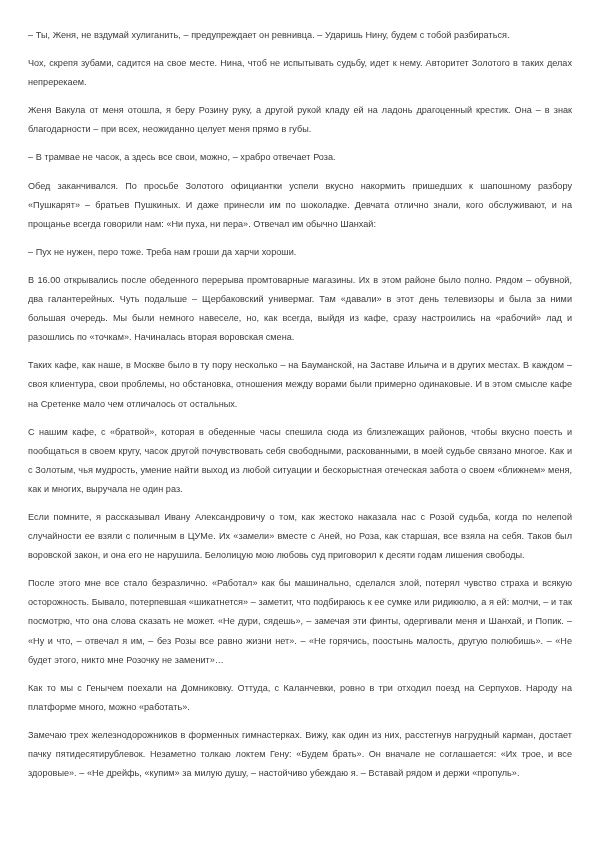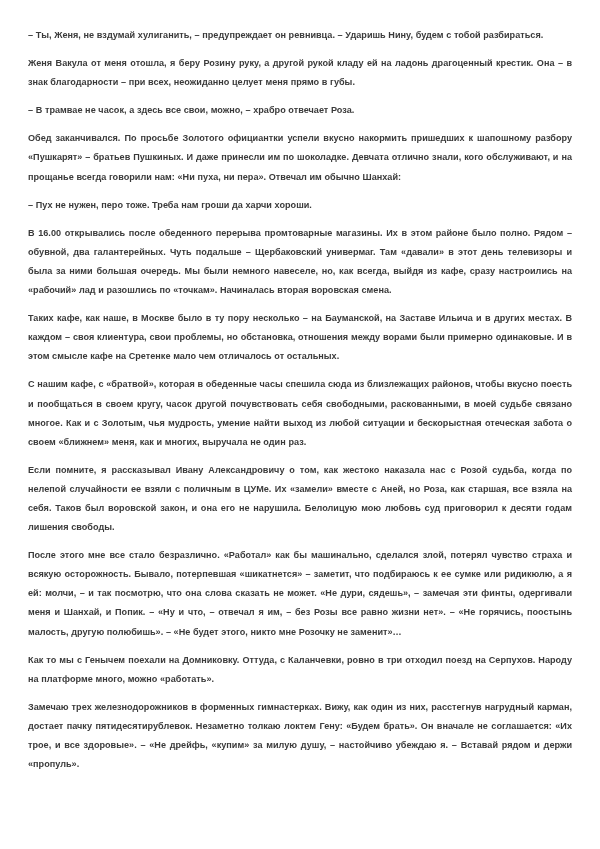--- a/index.html
+++ b/index.html
@@ -29,33 +29,33 @@
   p.para {
     margin: 0 0 9px 0;
     font-size: 9.1px;
     line-height: 19.1px;
     text-align: justify;
     text-justify: inter-word;
     letter-spacing: 0.02px;
     word-spacing: 0.1px;
     color: #3a3a3a;
     hyphens: none;
-    font-weight: bold;
     -webkit-hyphens: none;
   }
   p.para:last-child {
     margin-bottom: 0;
   }
 </style>
 </head>
 <body>
 
 <div id="page">
   <div id="body-text">
     <p class="para">– Ты, Женя, не вздумай хулиганить, – предупреждает он ревнивца. – Ударишь Нину, будем с тобой разбираться.</p>
+    <p class="para">Чох, скрепя зубами, садится на свое месте. Нина, чтоб не испытывать судьбу, идет к нему. Авторитет Золотого в таких делах непререкаем.</p>
     <p class="para">Женя Вакула от меня отошла, я беру Розину руку, а другой рукой кладу ей на ладонь драгоценный крестик. Она – в знак благодарности – при всех, неожиданно целует меня прямо в губы.</p>
     <p class="para">– В трамвае не часок, а здесь все свои, можно, – храбро отвечает Роза.</p>
     <p class="para">Обед заканчивался. По просьбе Золотого официантки успели вкусно накормить пришедших к шапошному разбору «Пушкарят» – братьев Пушкиных. И даже принесли им по шоколадке. Девчата отлично знали, кого обслуживают, и на прощанье всегда говорили нам: «Ни пуха, ни пера». Отвечал им обычно Шанхай:</p>
     <p class="para">– Пух не нужен, перо тоже. Треба нам гроши да харчи хороши.</p>
     <p class="para">В 16.00 открывались после обеденного перерыва промтоварные магазины. Их в этом районе было полно. Рядом – обувной, два галантерейных. Чуть подальше – Щербаковский универмаг. Там «давали» в этот день телевизоры и была за ними большая очередь. Мы были немного навеселе, но, как всегда, выйдя из кафе, сразу настроились на «рабочий» лад и разошлись по «точкам». Начиналась вторая воровская смена.</p>
     <p class="para">Таких кафе, как наше, в Москве было в ту пору несколько – на Бауманской, на Заставе Ильича и в других местах. В каждом – своя клиентура, свои проблемы, но обстановка, отношения между ворами были примерно одинаковые. И в этом смысле кафе на Сретенке мало чем отличалось от остальных.</p>
     <p class="para">С нашим кафе, с «братвой», которая в обеденные часы спешила сюда из близлежащих районов, чтобы вкусно поесть и пообщаться в своем кругу, часок другой почувствовать себя свободными, раскованными, в моей судьбе связано многое. Как и с Золотым, чья мудрость, умение найти выход из любой ситуации и бескорыстная отеческая забота о своем «ближнем» меня, как и многих, выручала не один раз.</p>
     <p class="para">Если помните, я рассказывал Ивану Александровичу о том, как жестоко наказала нас с Розой судьба, когда по нелепой случайности ее взяли с поличным в ЦУМе. Их «замели» вместе с Аней, но Роза, как старшая, все взяла на себя. Таков был воровской закон, и она его не нарушила. Белолицую мою любовь суд приговорил к десяти годам лишения свободы.</p>
     <p class="para">После этого мне все стало безразлично. «Работал» как бы машинально, сделался злой, потерял чувство страха и всякую осторожность. Бывало, потерпевшая «шикатнется» – заметит, что подбираюсь к ее сумке или ридикюлю, а я ей: молчи, – и так посмотрю, что она слова сказать не может. «Не дури, сядешь», – замечая эти финты, одергивали меня и Шанхай, и Попик. – «Ну и что, – отвечал я им, – без Розы все равно жизни нет». – «Не горячись, поостынь малость, другую полюбишь». – «Не будет этого, никто мне Розочку не заменит»…</p>
     <p class="para">Как то мы с Генычем поехали на Домниковку. Оттуда, с Каланчевки, ровно в три отходил поезд на Серпухов. Народу на платформе много, можно «работать».</p>

